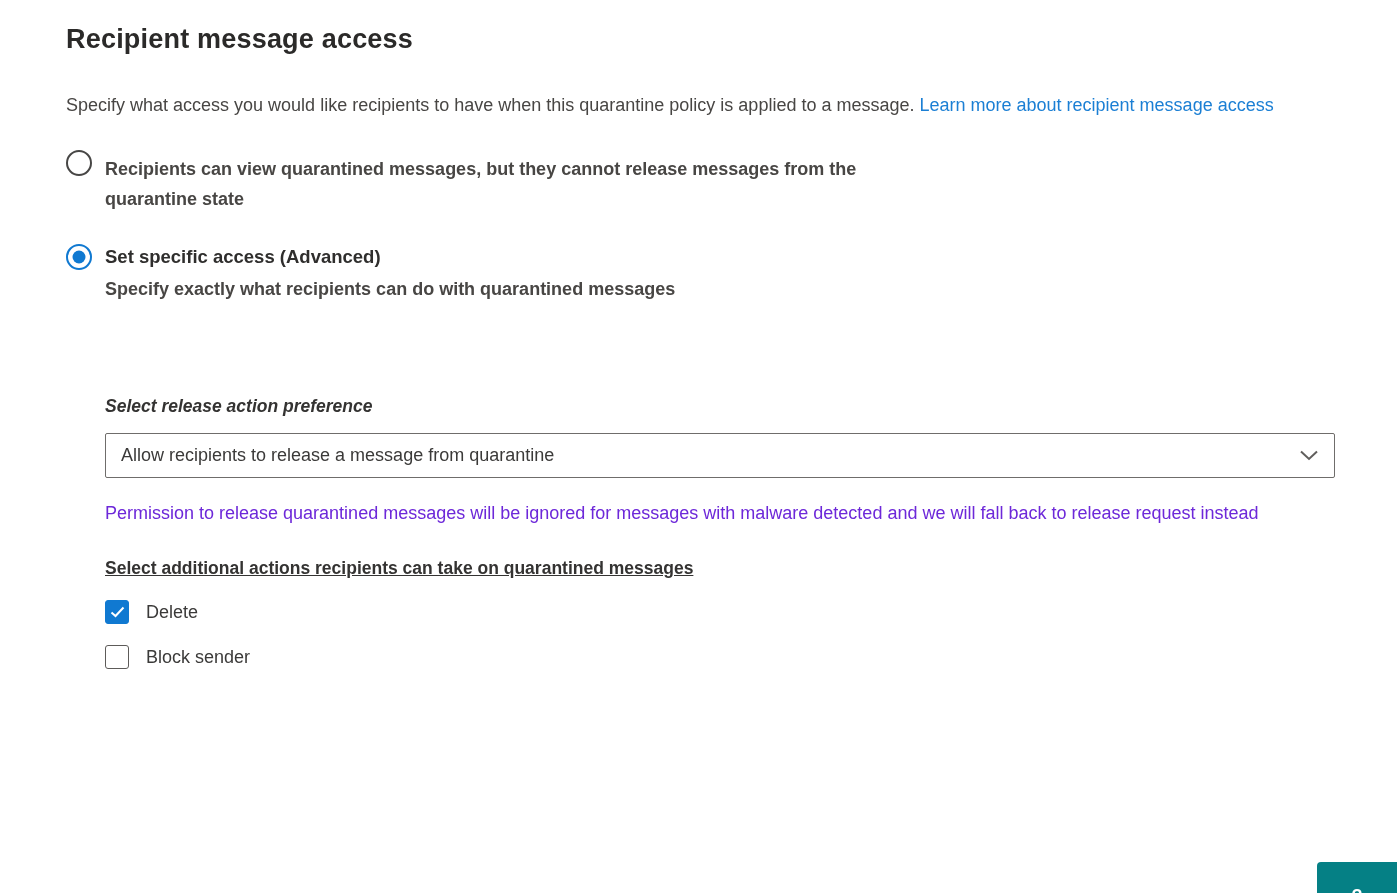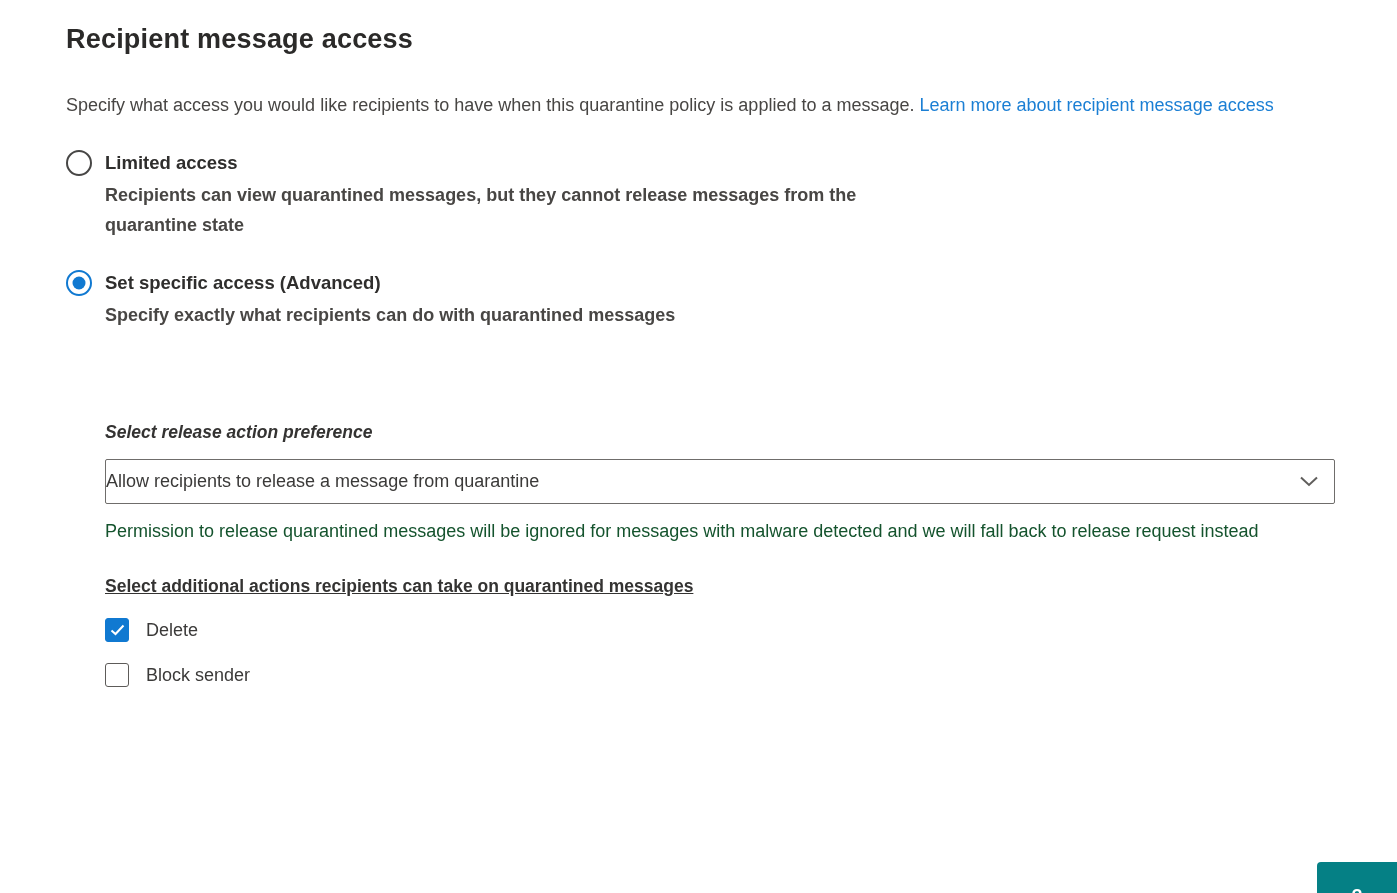--- a/index.html
+++ b/index.html
@@ -104,33 +104,33 @@
   }
   .dropdown {
     width: 1230px;
     height: 45px;
     border: 1px solid #6f6d6b;
     border-radius: 2px;
     background: #ffffff;
     display: flex;
     align-items: center;
     justify-content: space-between;
-    padding: 0 16px 0 0;
+    padding: 0 16px 0 15px;
     cursor: pointer;
   }
   .dropdown-value {
     font-size: 18px;
     color: #3b3a39;
   }
   .chevron-down svg { display: block; }
   .note {
-    margin-top: 12px;
+    margin-top: 20px;
     font-size: 18px;
     line-height: 30px;
-    color: #14532d;
+    color: #6d28d9;
     max-width: 1240px;
   }
   .actions-label {
     margin-top: 30px;
     font-size: 17.5px;
     font-weight: 700;
     color: #343332;
     text-decoration: underline;
   }
   .checkbox-row {
@@ -191,21 +191,20 @@
     <h1 class="page-title">Recipient message access</h1>
 
     <p class="intro"><span>Specify what access you would like recipients to have when this quarantine policy is applied to a message. </span><a href="#">Learn more about recipient message access</a></p>
 
 
     <div class="radio-group">
 
       <div class="radio-option">
         <div class="radio-circle"></div>
         <div class="radio-body">
-          <div class="radio-label">Limited access</div>
           <div class="radio-desc">Recipients can view quarantined messages, but they cannot release messages from the quarantine state</div>
         </div>
       </div>
 
       <div class="radio-option">
         <div class="radio-circle selected"></div>
         <div class="radio-body">
           <div class="radio-label">Set specific access (Advanced)</div>
           <div class="radio-desc">Specify exactly what recipients can do with quarantined messages</div>
         </div>

